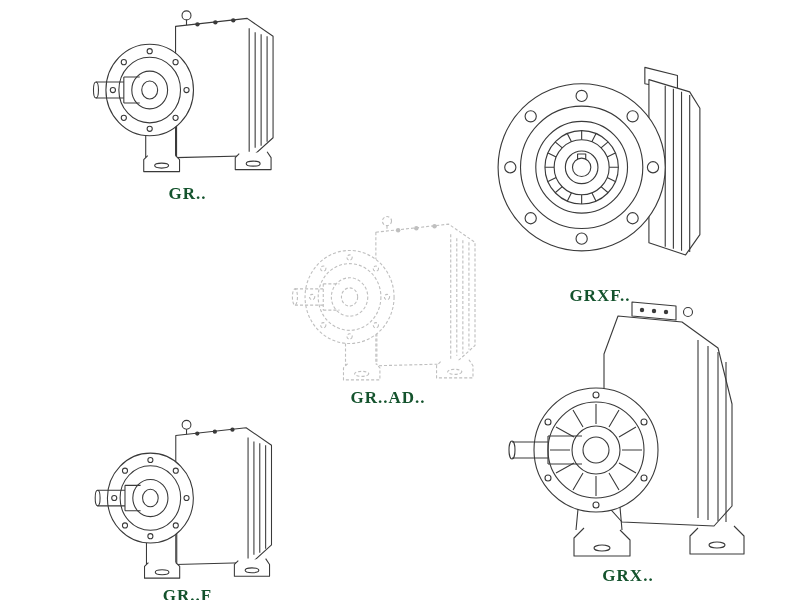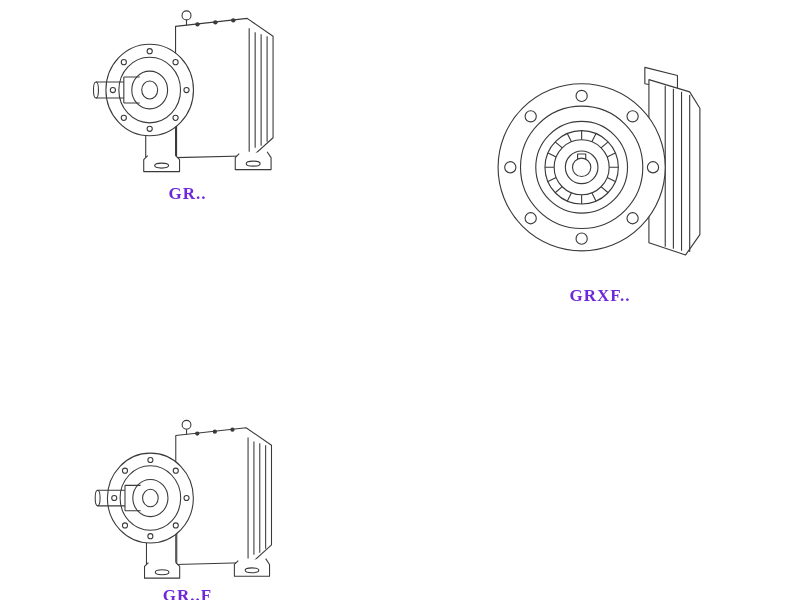--- a/index.html
+++ b/index.html
@@ -3,21 +3,21 @@
 <meta charset="utf-8">
 <style>
   * { margin:0; padding:0; box-sizing:border-box; }
   html,body { width:800px; height:600px; background:#ffffff;
               font-family:"Liberation Serif", serif; }
   #canvas { position:relative; width:800px; height:600px; background:#ffffff; overflow:hidden; }
   .defs { position:absolute; width:0; height:0; overflow:hidden; }
   .cell { position:absolute; display:flex; flex-direction:column; align-items:center; }
   .art  { display:block; width:100%; --ln:#3a3a3a; --dash:none; }
   .art.ghost { --ln:#bfbfbf; --dash:3 2; }
-  .lbl { font-weight:bold; font-size:17px; letter-spacing:1px; color:#6d28d9;
+  .lbl { font-weight:bold; font-size:17px; letter-spacing:1px; color:#14532d;
          margin-top:2px; text-align:center; white-space:nowrap; }
 </style>
 </head>
 <body>
 
 <main id="canvas">
 
   <svg class="defs" aria-hidden="true">
     <defs>
       <g id="gbBody" fill="none" stroke="var(--ln,#3a3a3a)" stroke-width="1.1" stroke-dasharray="var(--dash,none)" stroke-linejoin="round">
@@ -176,21 +176,33 @@
 
 
   <figure class="cell" style="left:494px;top:20px;width:212px;height:296px">
     <svg class="art" style="height:264px" viewBox="0 0 208 214">
         <use href="#sym-grxf"></use>
       </svg>
     <figcaption class="lbl">GRXF..</figcaption>
   </figure>
 
 
-
+  <figure class="cell" style="left:288px;top:212px;width:200px;height:202px">
+    <svg class="art ghost" style="height:174px" viewBox="0 0 196 172">
+        <use href="#sym-gr"></use>
+      </svg>
+    <figcaption class="lbl">GR..AD..</figcaption>
+  </figure>
+
+  <figure class="cell" style="left:494px;top:292px;width:268px;height:304px">
+    <svg class="art" style="height:272px" viewBox="0 0 256 272">
+        <use href="#sym-grx"></use>
+      </svg>
+    <figcaption class="lbl">GRX..</figcaption>
+  </figure>
 
   <figure class="cell" style="left:90px;top:416px;width:195px;height:194px">
     <svg class="art" style="height:168px" viewBox="0 0 196 172">
         <use href="#sym-gr"></use>
       </svg>
     <figcaption class="lbl">GR..F</figcaption>
   </figure>
 
 
 </main>

